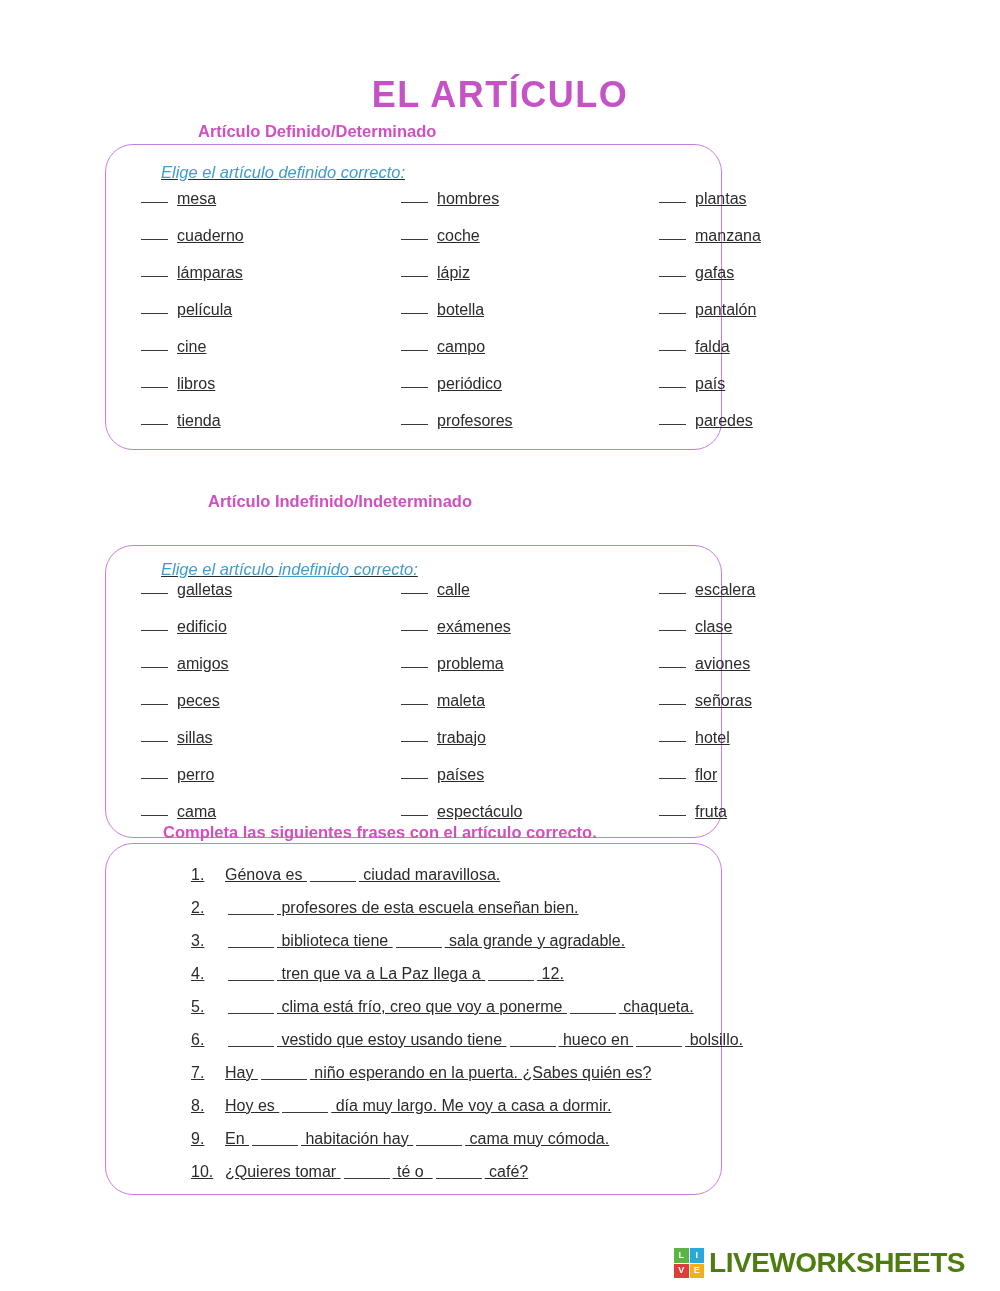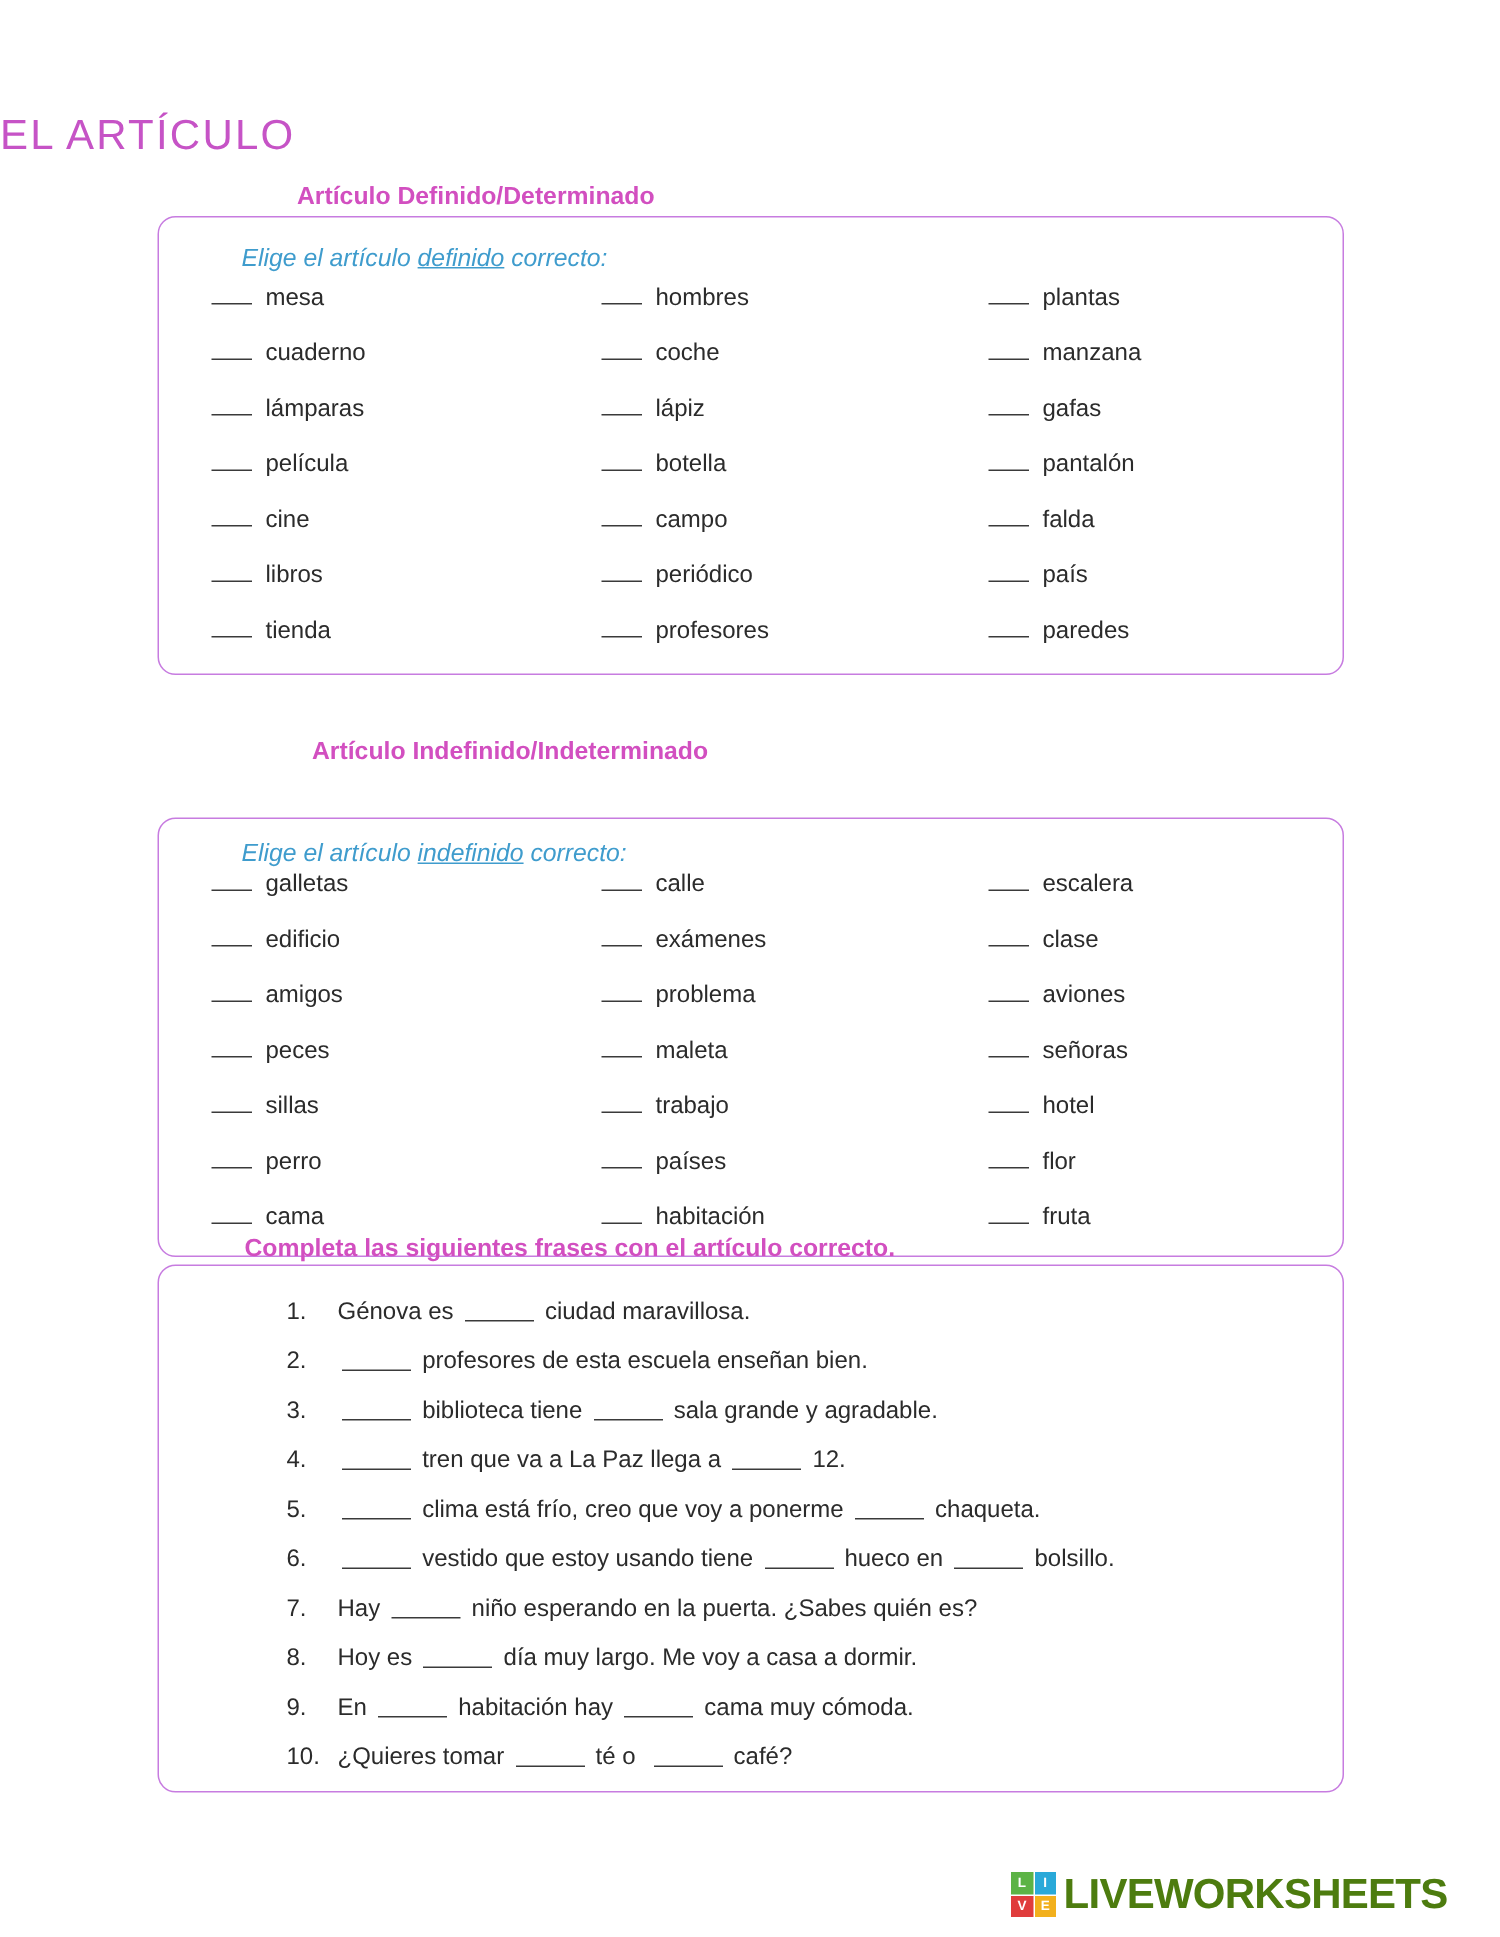--- a/index.html
+++ b/index.html
@@ -4,33 +4,33 @@
 <style>
   * { margin:0; padding:0; box-sizing:border-box; }
   html,body { background:#ffffff; }
   body {
     width:1000px; height:1291px; position:relative; overflow:hidden;
     font-family:"Liberation Sans", sans-serif;
     color:#2b2b2b;
   }
   .title {
     position:absolute; top:74px; left:0; width:100%;
-    font-size:28px; font-weight:normal;
+    text-align:center; font-size:36px; font-weight:bold;
     letter-spacing:1.5px; color:var(--accent-magenta,#c653c6);
   }
   .sec-heading {
     position:absolute; font-size:16.5px; font-weight:bold;
     color:var(--accent-pink,#d24fc0); white-space:nowrap;
   }
   #heading1 { left:198px; top:122px; }
   #heading2 { left:208px; top:492px; }
   #heading3 { left:163px; top:823px; }
   .box {
-    position:absolute; left:105px; width:791px; background:#fff;
-    border:1.6px solid var(--box-border,#c77ce0); border-radius:12px;
+    position:absolute; left:105px; width:617px; background:#fff;
+    border:1.6px solid var(--box-border,#c77ce0); border-radius:28px;text-decoration:underline;
   }
   #box1 { top:144px; height:306px; }
   #box2 { top:545px; height:293px; }
   #box3 { top:843px; height:352px; }
   .instruction {
     font-style:italic; color:var(--instruction-blue,#3f9ccd);
     font-size:16.5px; padding:18px 0 0 55px;
   }
   #box2 .instruction { padding-top:14px; }
   .instruction .u { text-decoration:underline; }
@@ -243,21 +243,21 @@
       <div class="cell">
         <span class="blank wblank"></span>
         <span>flor</span>
       </div>
       <div class="cell">
         <span class="blank wblank"></span>
         <span>cama</span>
       </div>
       <div class="cell">
         <span class="blank wblank"></span>
-        <span>habitación</span>
+        <span>espectáculo</span>
       </div>
       <div class="cell">
         <span class="blank wblank"></span>
         <span>fruta</span>
       </div>
     </div>
 </div>
 
 <div class="sec-heading" id="heading3">Completa las siguientes frases con el artículo correcto.</div>
 

